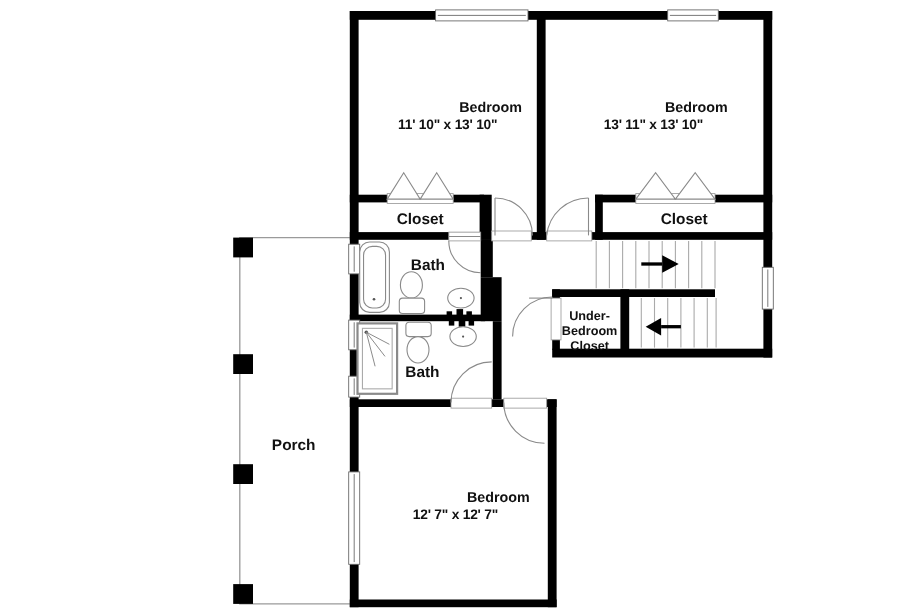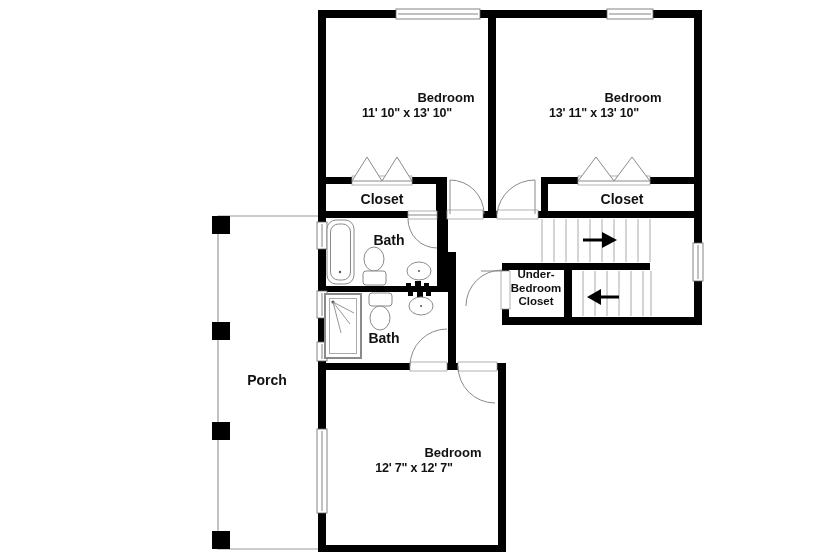--- a/index.html
+++ b/index.html
@@ -191,21 +191,21 @@
 
   <div class="lbl room-name" style="left:414px;top:452px">Bedroom</div>
   <div class="lbl room-dims" style="left:414px;top:468px">12' 7" x 12' 7"</div>
 
   <div class="lbl small-room" style="left:382px;top:199px">Closet</div>
   <div class="lbl small-room" style="left:622px;top:199px">Closet</div>
 
   <div class="lbl small-room" style="left:389px;top:240px">Bath</div>
   <div class="lbl small-room" style="left:384px;top:338px">Bath</div>
 
-  <div class="lbl ustairs" style="left:536px;top:288px">
+  <div class="lbl ustairs" style="left:536px;top:302px">
     <div>Under-</div>
     <div>Bedroom</div>
     <div>Closet</div>
   </div>
 
-  <div class="lbl small-room" style="left:267px;top:380px">Porch</div>
+  <div class="lbl small-room" style="left:267px;top:404px">Porch</div>
 
 </div>
 
 </body></html>

